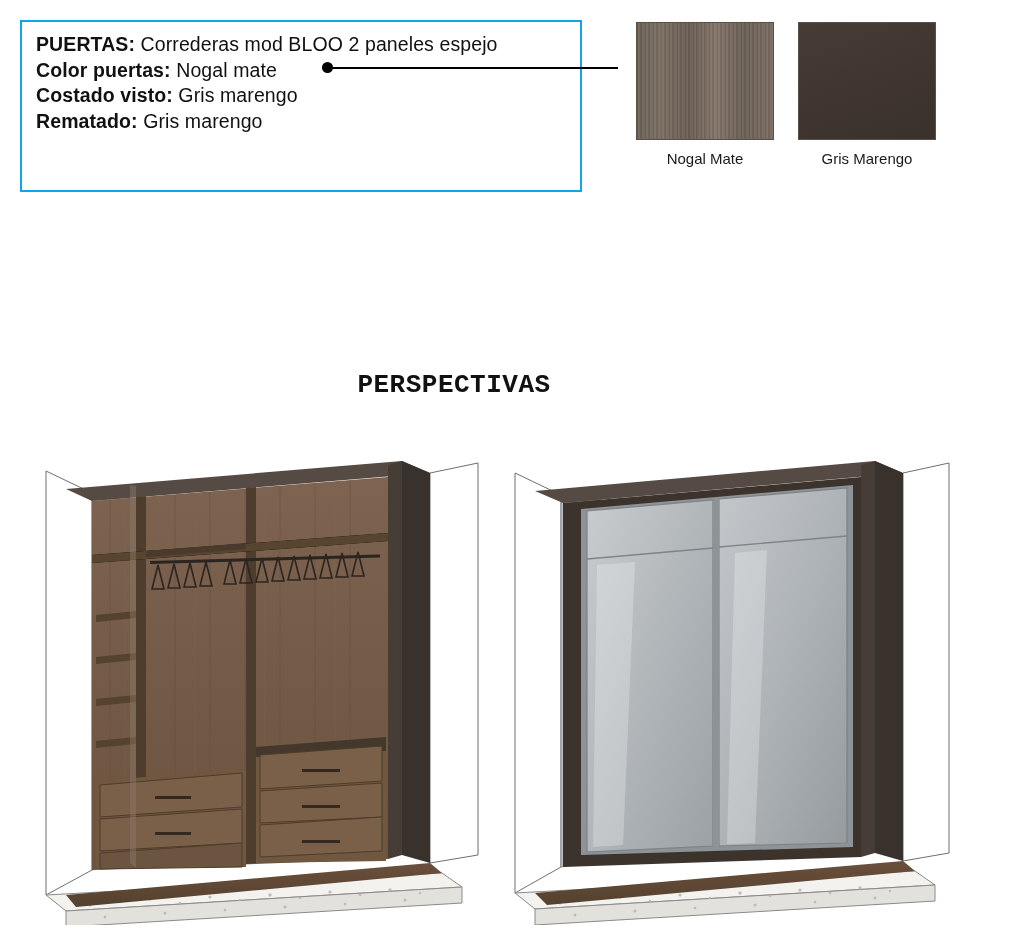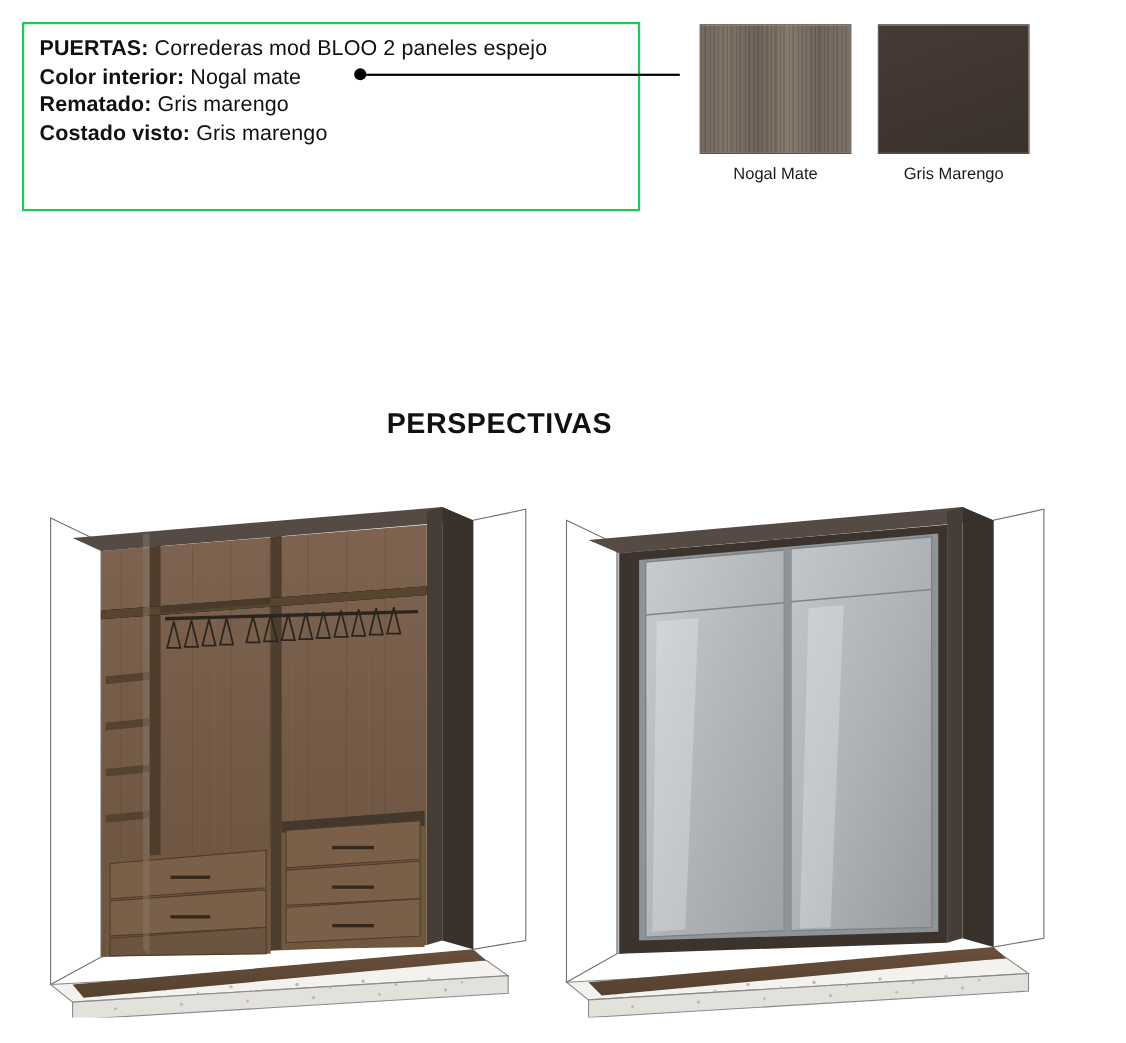--- a/index.html
+++ b/index.html
@@ -16,21 +16,21 @@
     overflow: hidden;
   }
 
   
   .spec-box {
     position: absolute;
     left: 20px;
     top: 20px;
     width: 562px;
     height: 172px;
-    border: 2px solid #22c55e;
+    border: 2px solid #0ea5e9;
     box-sizing: border-box;
     padding: 10px 0 0 14px;
   }
   .spec-line {
     font-size: 19.5px;
     line-height: 25.5px;
     white-space: nowrap;
     letter-spacing: 0.1px;
   }
   .spec-key { font-weight: bold; }
@@ -88,20 +88,21 @@
   
   .section-title {
     position: absolute;
     left: 0;
     top: 370px;
     width: 908px;
     text-align: center;
     font-size: 26px;
     font-weight: bold;
     letter-spacing: 0.5px;
+    font-family: Liberation Mono, monospace;
   }
 
   
   .render {
     position: absolute;
     top: 455px;
   }
   .render.left  { left: 30px;  width: 460px; height: 470px; }
   .render.right { left: 505px; width: 470px; height: 470px; }
 
@@ -109,29 +110,29 @@
 </style>
 </head>
 <body>
 
 <div class="spec-box">
   <div class="spec-line">
     <span class="spec-key">PUERTAS:</span>
     <span class="spec-val">Correderas mod BLOO 2 paneles espejo</span>
   </div>
   <div class="spec-line">
-    <span class="spec-key">Color interior:</span>
+    <span class="spec-key">Color puertas:</span>
     <span class="spec-val">Nogal mate</span>
   </div>
   <div class="spec-line">
-    <span class="spec-key">Rematado:</span>
+    <span class="spec-key">Costado visto:</span>
     <span class="spec-val">Gris marengo</span>
   </div>
   <div class="spec-line">
-    <span class="spec-key">Costado visto:</span>
+    <span class="spec-key">Rematado:</span>
     <span class="spec-val">Gris marengo</span>
   </div>
 </div>
 
 <div class="leader-dot"></div>
 <div class="leader"></div>
 
 <div class="swatch-wrap" style="left:636px; top:22px;">
   <div class="swatch swatch-nogal"></div>
   <div class="swatch-label">Nogal Mate</div>

